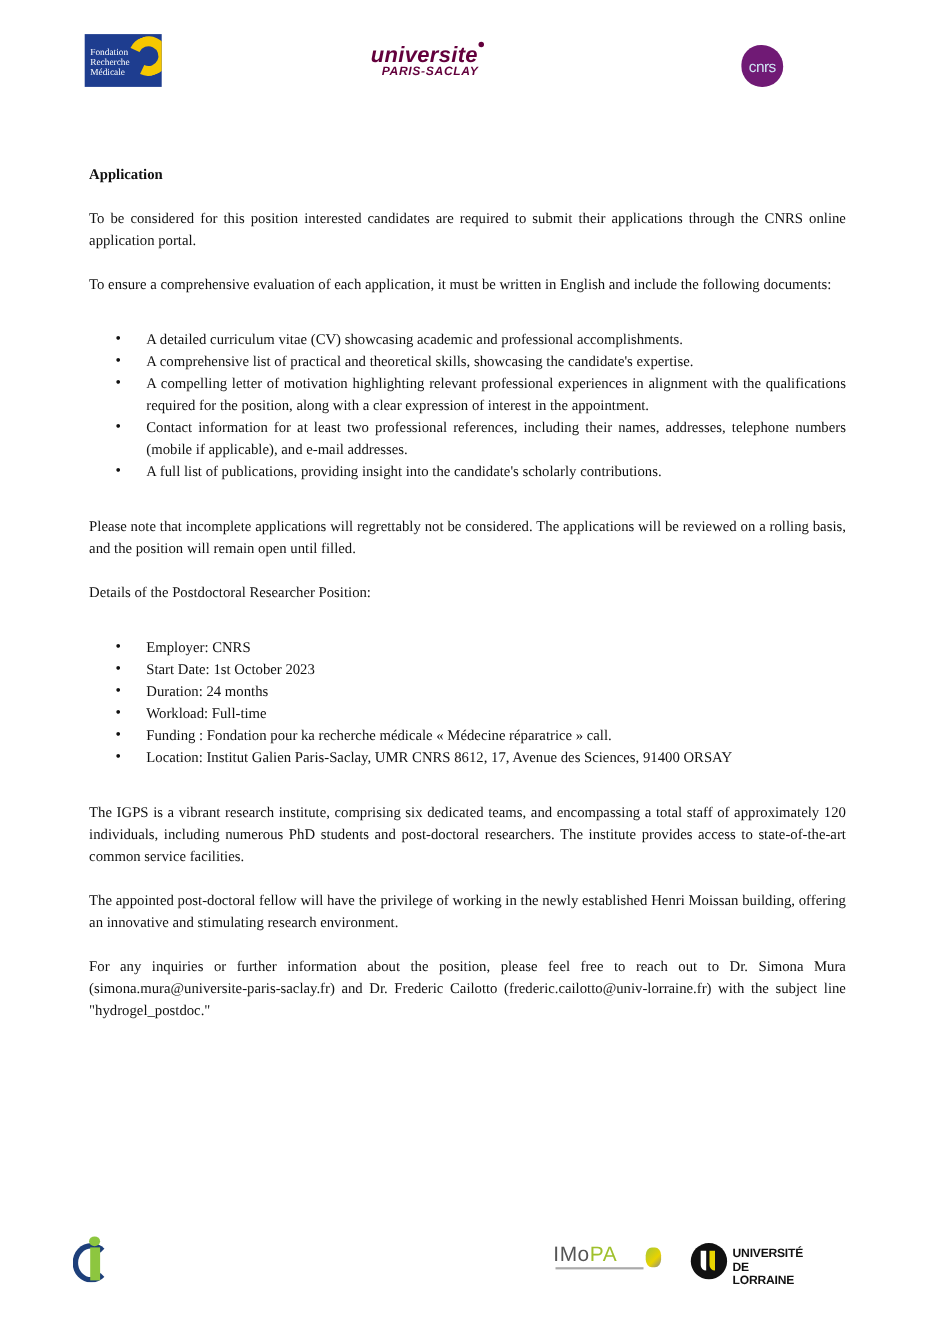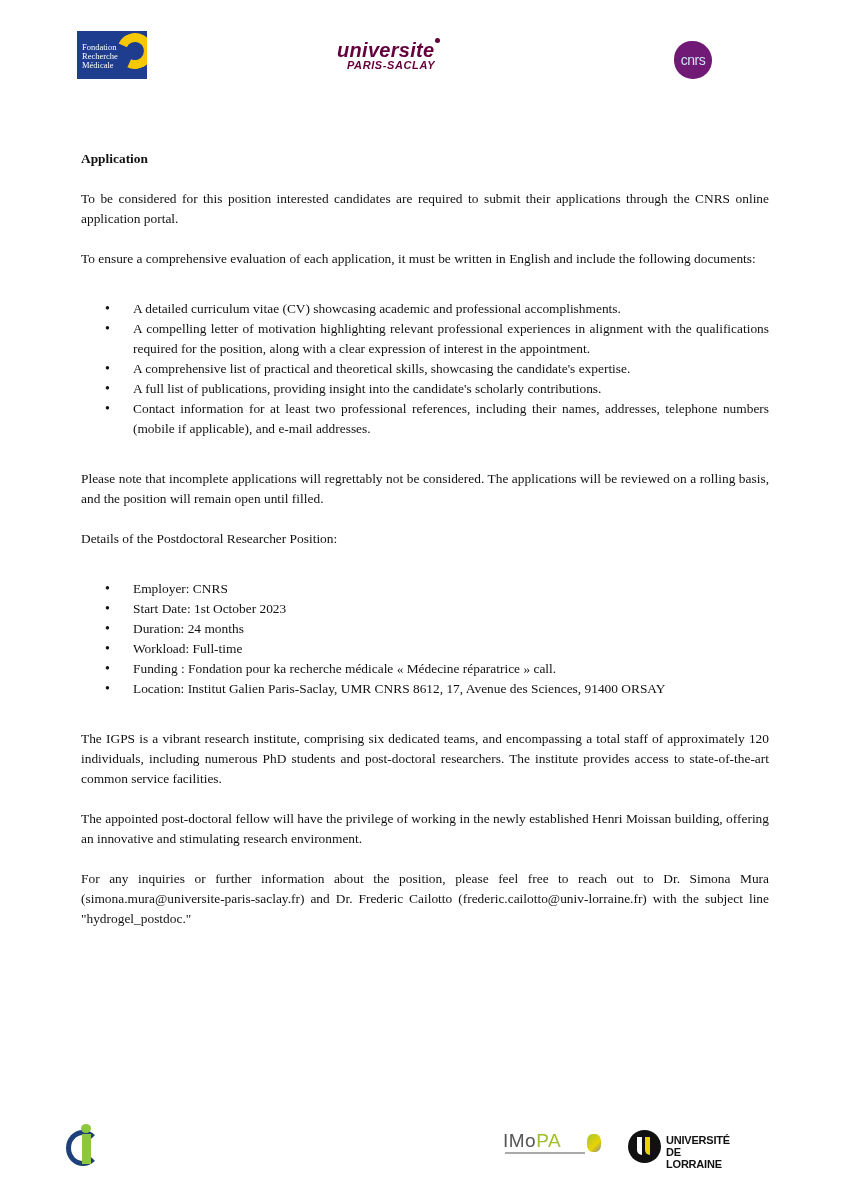--- a/index.html
+++ b/index.html
@@ -88,24 +88,24 @@
 
   <div class="content">
     <p class="heading">Application</p>
     <div class="gap"></div>
     <p>To be considered for this position interested candidates are required to submit their applications through the CNRS online application portal.</p>
     <div class="gap"></div>
     <p>To ensure a comprehensive evaluation of each application, it must be written in English and include the following documents:</p>
     <div class="gap2"></div>
     <ul class="bullets">
       <li>A detailed curriculum vitae (CV) showcasing academic and professional accomplishments.</li>
+      <li>A comprehensive list of practical and theoretical skills, showcasing the candidate's expertise.</li>
       <li>A compelling letter of motivation highlighting relevant professional experiences in alignment with the qualifications required for the position, along with a clear expression of interest in the appointment.</li>
-      <li>A comprehensive list of practical and theoretical skills, showcasing the candidate's expertise.</li>
+      <li>Contact information for at least two professional references, including their names, addresses, telephone numbers (mobile if applicable), and e-mail addresses.</li>
       <li>A full list of publications, providing insight into the candidate's scholarly contributions.</li>
-      <li>Contact information for at least two professional references, including their names, addresses, telephone numbers (mobile if applicable), and e-mail addresses.</li>
     </ul>
     <div class="gap2"></div>
     <p>Please note that incomplete applications will regrettably not be considered. The applications will be reviewed on a rolling basis, and the position will remain open until filled.</p>
     <div class="gap"></div>
     <p>Details of the Postdoctoral Researcher Position:</p>
     <div class="gap2"></div>
     <ul class="bullets">
       <li>Employer: CNRS</li>
       <li>Start Date: 1st October 2023</li>
       <li>Duration: 24 months</li>

